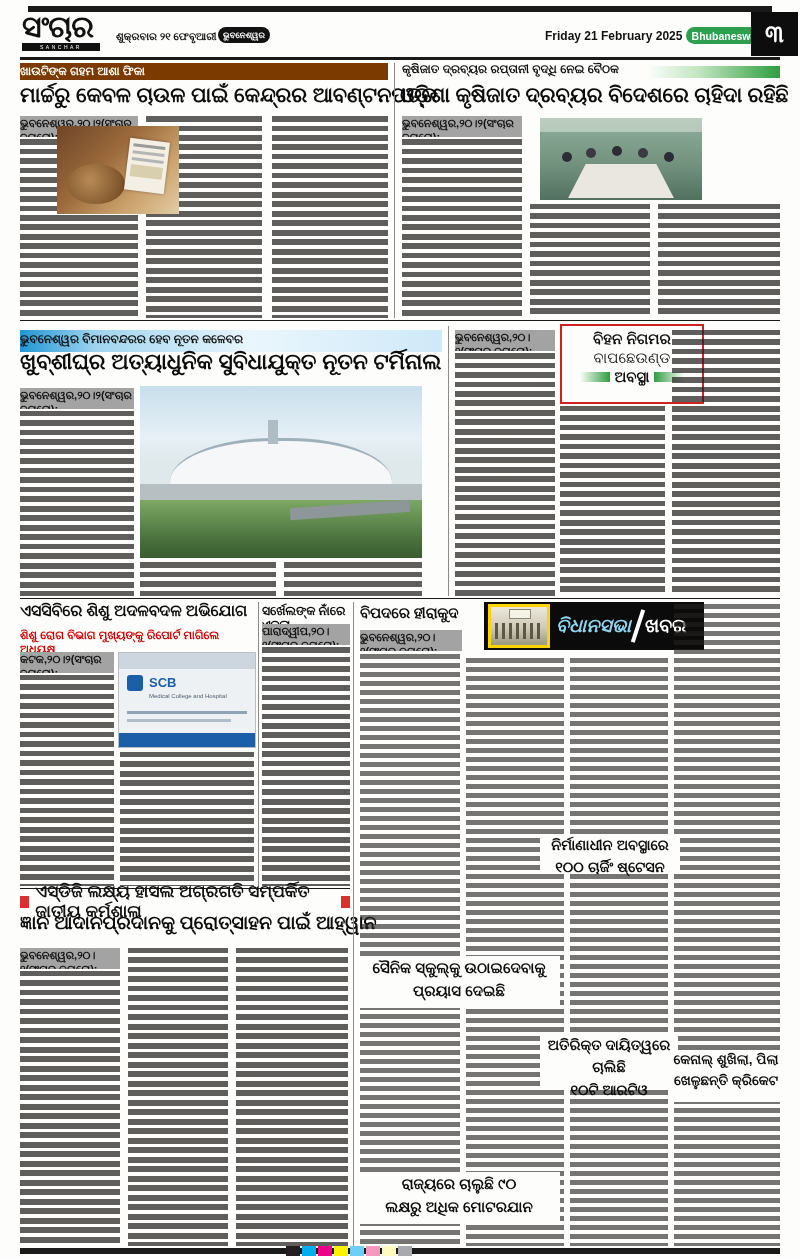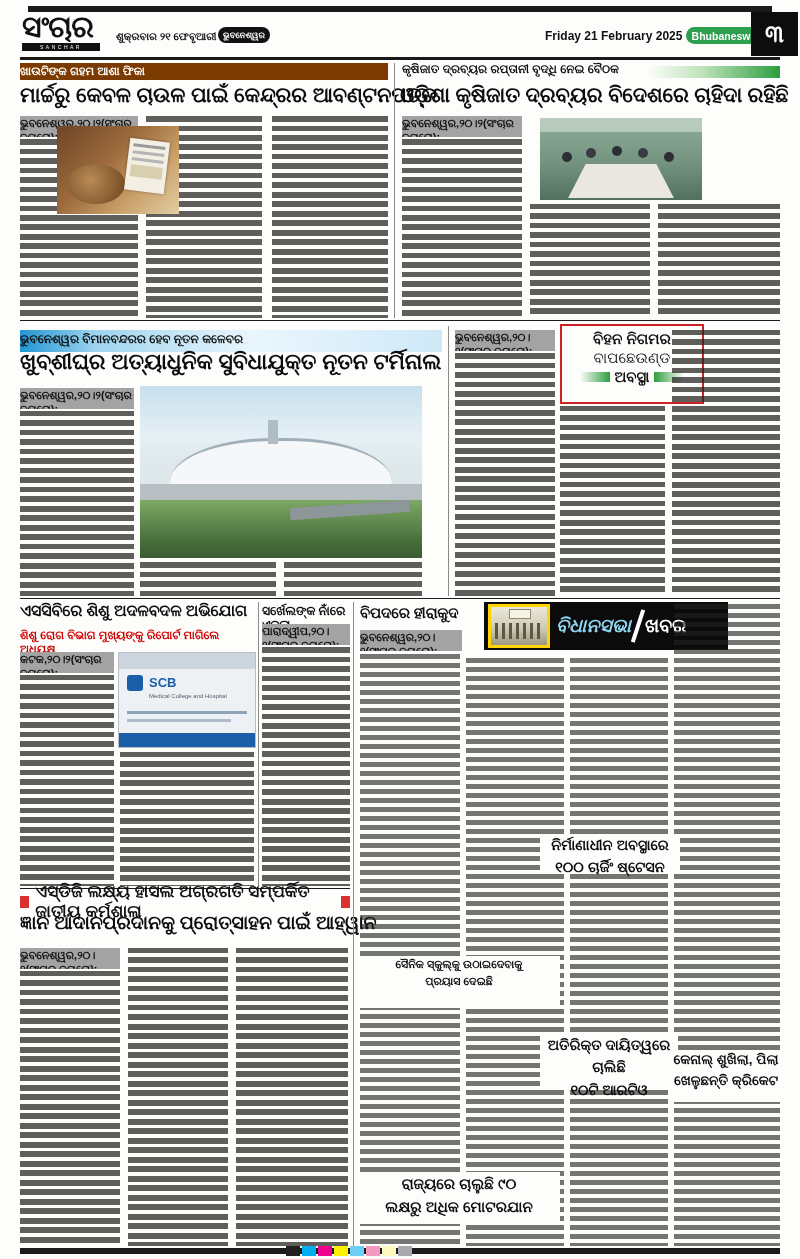--- a/index.html
+++ b/index.html
@@ -158,41 +158,41 @@
   <div class="abs dl" style="left:20px;top:948px;width:100px;height:21px;">ଭୁବନେଶ୍ୱର,୨୦।୨(ସଂଚାର ବ୍ୟୁରୋ):</div>
   <div class="abs gk" style="left:20px;top:971px;width:100px;height:275px;"></div>
   <div class="abs gk" style="left:128px;top:948px;width:100px;height:298px;"></div>
   <div class="abs gk" style="left:236px;top:948px;width:112px;height:298px;"></div>
 
   <div class="abs rule-v" style="left:353px;top:602px;height:644px;"></div>
 
   <div class="abs hl" style="left:360px;top:605px;width:122px;font-size:15px;">ବିପଦରେ ହୀରାକୁଦ</div>
   <div class="abs dl" style="left:360px;top:630px;width:102px;height:21px;">ଭୁବନେଶ୍ୱର,୨୦।୨(ସଂଚାର ବ୍ୟୁରୋ):</div>
 
-  <div class="abs" style="left:484px;top:602px;width:244px;height:48px;background:#0b0b0b;display:flex;align-items:center;">
+  <div class="abs" style="left:484px;top:602px;width:220px;height:48px;background:#0b0b0b;display:flex;align-items:center;">
     <div style="margin-left:4px;width:56px;height:38px;border:3px solid #ffd400;background:linear-gradient(180deg,#ece8dc 0%,#cfcab6 55%,#9d987f 100%);position:relative;overflow:hidden;">
       <div style="position:absolute;left:4px;top:16px;width:48px;height:16px;background:repeating-linear-gradient(to right,#5c5845 0 3px,transparent 3px 7px);"></div>
       <div style="position:absolute;left:18px;top:2px;width:20px;height:8px;background:#f5f2e6;border:1px solid #8d8870;"></div>
     </div>
     <div style="margin-left:6px;font-size:19px;font-weight:800;font-style:italic;color:#8fd4f0;">ବିଧାନସଭା</div>
     <div style="width:4px;height:34px;background:#fff;transform:rotate(18deg);margin:0 5px;"></div>
     <div style="font-size:19px;font-weight:800;color:#fff;">ଖବର</div>
   </div>
 
   <div class="abs gk2" style="left:360px;top:654px;width:100px;height:592px;"></div>
   <div class="abs gk2" style="left:466px;top:658px;width:98px;height:588px;"></div>
   <div class="abs gk2" style="left:570px;top:658px;width:98px;height:588px;"></div>
   <div class="abs gk2" style="left:674px;top:604px;width:106px;height:642px;"></div>
 
   <div class="abs sub" style="left:540px;top:834px;width:140px;height:36px;font-size:14.5px;">
     <div>ନିର୍ମାଣାଧୀନ ଅବସ୍ଥାରେ</div>
     <div>୧୦୦ ଚାର୍ଜିଂ ଷ୍ଟେସନ</div>
   </div>
 
-  <div class="abs sub" style="left:358px;top:956px;width:202px;height:52px;font-size:11px;">
+  <div class="abs sub" style="left:358px;top:956px;width:202px;height:52px;font-size:15px;">
     <div>ସୈନିକ ସ୍କୁଲ୍‌କୁ ଉଠାଇଦେବାକୁ</div>
     <div>ପ୍ରୟାସ ଦେଇଛି</div>
   </div>
 
   <div class="abs sub" style="left:540px;top:1034px;width:138px;height:52px;font-size:14.5px;">
     <div>ଅତିରିକ୍ତ ଦାୟିତ୍ୱରେ ଚାଲିଛି</div>
     <div>୧୦ଟି ଆରଟିଓ</div>
   </div>
 
   <div class="abs sub" style="left:670px;top:1050px;width:112px;height:52px;font-size:13.5px;">

